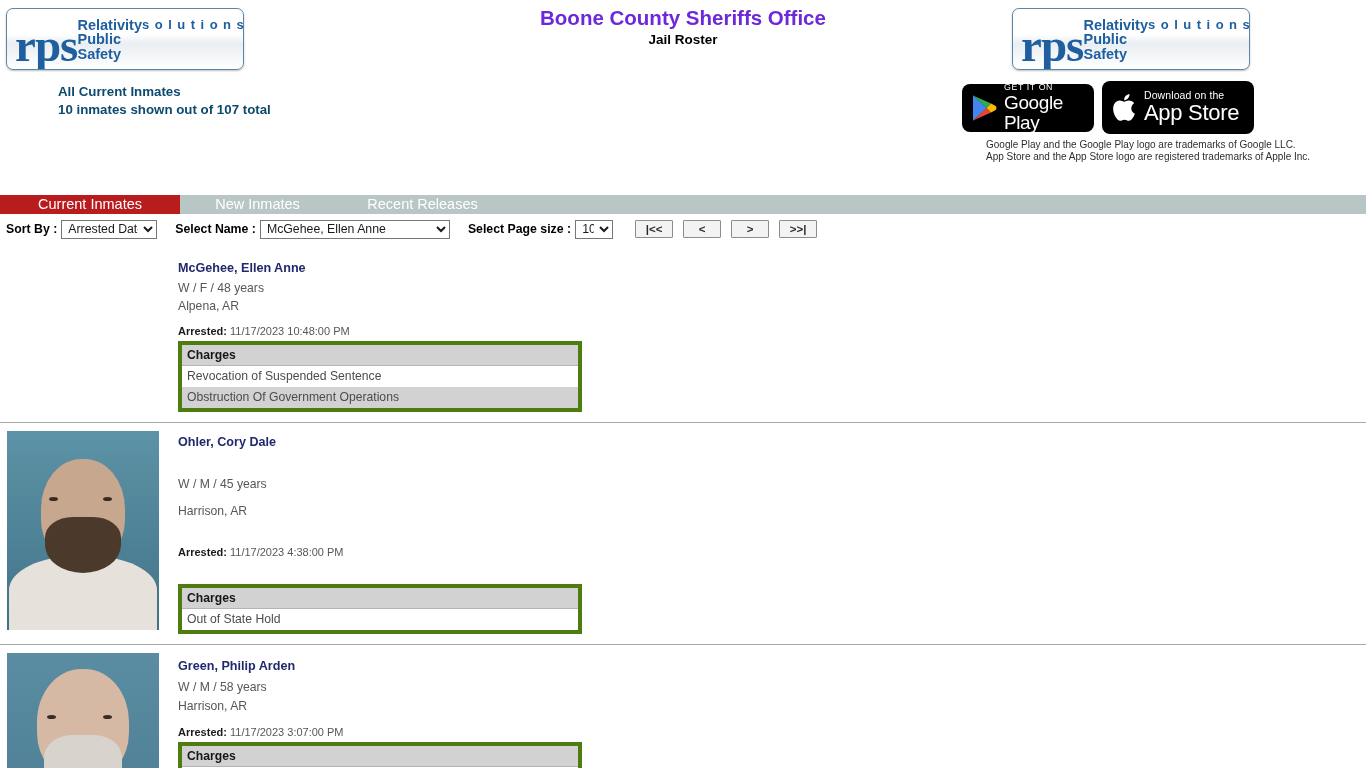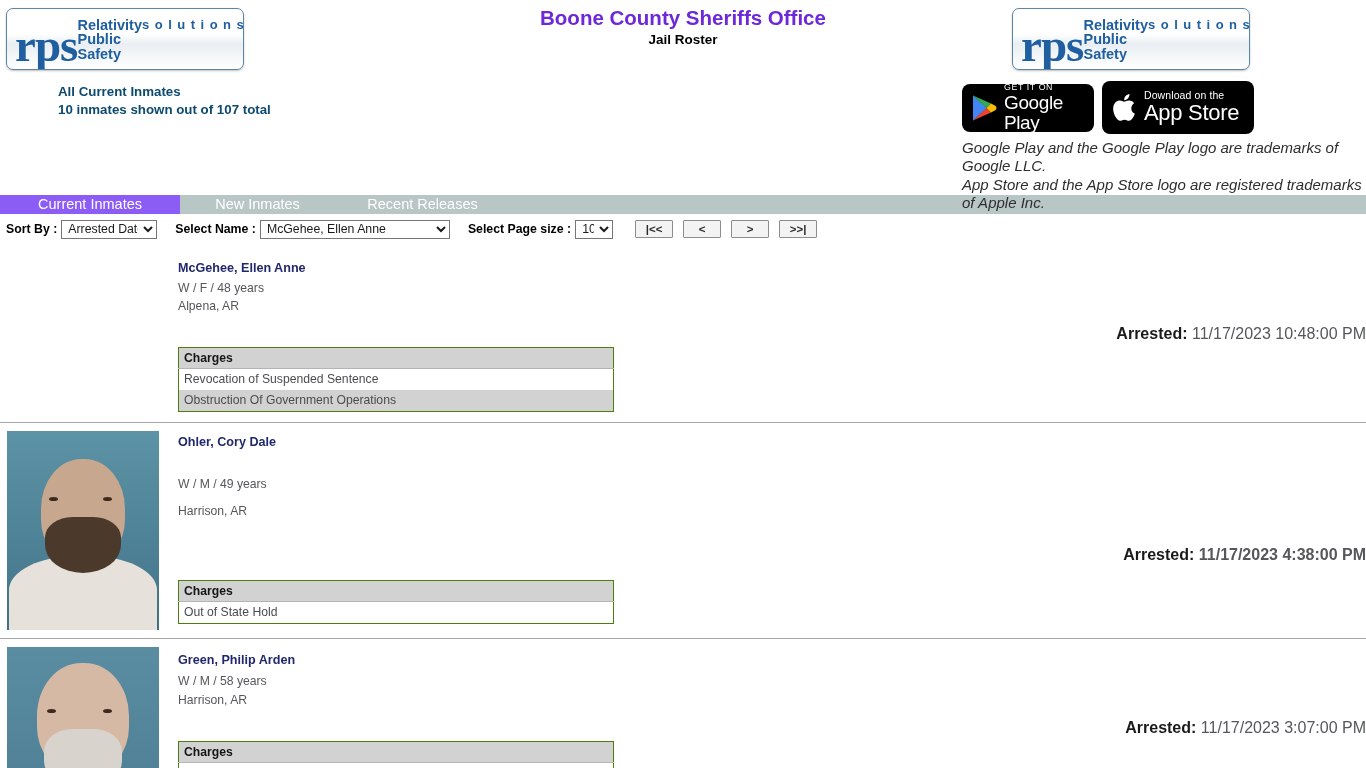--- a/index.html
+++ b/index.html
@@ -120,23 +120,22 @@
   #badge-google { width: 132px; height: 48px; margin-top: 3px; }
   .badge-glyph { flex: 0 0 auto; margin-right: 7px; display: flex; align-items: center; }
   .badge-text { display: flex; flex-direction: column; line-height: 1.05; }
   .badge-text .small { font-size: 10.5px; font-weight: normal; letter-spacing: 0.1px; }
   #badge-apple .badge-text .big { font-size: 22px; font-weight: normal; letter-spacing: -0.3px; }
   #badge-google .badge-text .small { font-size: 8.8px; letter-spacing: 0.6px; }
   #badge-google .badge-text .big { font-size: 19px; font-weight: normal; letter-spacing: -0.4px; }
 
   .trademark {
     position: absolute;
-    left: 962px; top: 139px;
-    font-size: 15px;
-    font-style: italic;
+    left: 986px; top: 139px;
+    font-size: 10px;
     color: #2e2e2e;
     line-height: 1.22;
   }
 
   
   .tabbar {
     width: 1366px;
     height: 19px;
     background: #b9c6c6;
     display: flex;
@@ -144,21 +143,21 @@
   }
   .tab {
     font-size: 14.5px;
     color: #ffffff;
     display: flex;
     align-items: center;
     justify-content: center;
     cursor: pointer;
     line-height: 1;
   }
-  .tab.active { background: #8b5cf6; }
+  .tab.active { background: #b91c1c; }
   #tab-current { width: 180px; }
   #tab-new { width: 155px; }
   #tab-releases { width: 175px; }
 
   
   .controls {
     display: flex;
     align-items: center;
     height: 26px;
     padding: 4px 12px 0 6px;
@@ -255,31 +254,30 @@
     margin-bottom: 5px;
     cursor: pointer;
     display: inline-block;
   }
   .demo {
     font-size: 12.2px;
     color: #55575a;
     line-height: 1.55;
   }
   .arrested {
-    font-size: 16px;
+    font-size: 11px;
     color: #55575a;
     margin-top: 10px;
     margin-bottom: 4px;
-    text-align: right;
   }
   .arrested b { color: #1a1a1a; }
 
   .charges-table {
-    width: 436px;
-    border: 1px solid #4d7c0f;
+    width: 404px;
+    border: 4px solid #4d7c0f;
     border-collapse: collapse;
     background: #fff;
   }
   .charges-table th {
     background: #d2d2d2;
     font-size: 12.2px;
     font-weight: bold;
     color: #161616;
     text-align: left;
     padding: 3px 5px;
@@ -291,21 +289,21 @@
     padding: 3px 5px;
     line-height: 1.2;
   }
   .charges-table tr.alt td { background: #d2d2d2; }
 
   
   #rec-1 .info-col { padding-top: 18px; }
   #rec-1 .demo { line-height: 1.45; }
   #rec-2 .inmate-name { margin-bottom: 22px; }
   #rec-2 .demo { line-height: 2.2; }
-  #rec-2 .arrested { margin-top: 22px; margin-bottom: 16px; font-weight: bold; }
+  #rec-2 .arrested { margin-top: 22px; margin-bottom: 26px; }
   #rec-3 .info-col { padding-top: 11px; }
 </style>
 </head>
 <body>
 
 <div class="header">
 
   <div class="watermark" id="wm-left">rps</div>
   <div class="watermark" id="wm-right">rps</div>
 
@@ -436,21 +434,21 @@
       <div class="mug" id="mug-a">
         <div class="body"></div>
         <div class="head"></div>
         <div class="beard"></div>
         <div class="eye l"></div>
         <div class="eye r"></div>
       </div>
     </div>
     <div class="info-col">
       <div class="inmate-name">Ohler, Cory Dale</div>
-      <div class="demo">W / M / 49 years</div>
+      <div class="demo">W / M / 45 years</div>
       <div class="demo">Harrison, AR</div>
       <div class="arrested">
         <b>Arrested:</b>
         <span>11/17/2023 4:38:00 PM</span>
       </div>
       <table class="charges-table">
         <thead>
           <tr>
               <th>Charges</th>
             </tr>

